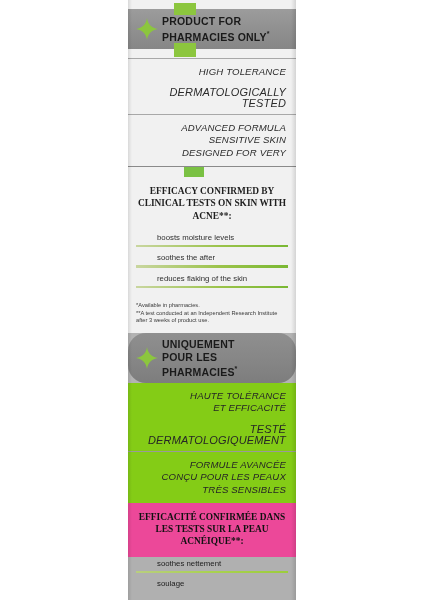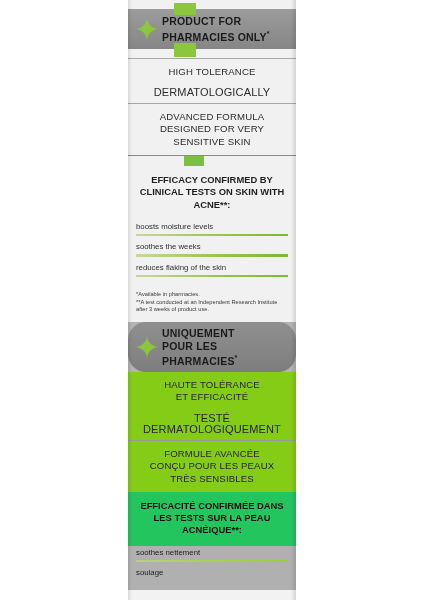--- a/index.html
+++ b/index.html
@@ -79,23 +79,24 @@
     left: 46px;
     width: 22px;
     height: 12px;
     background: #8cc63e;
   }
   .tab-marker.top { top: -6px; }
   .tab-marker.bottom { bottom: -8px; height: 14px; }
 
   
   .block {
-    text-align: center;
+    text-align: right;
     color: #2b2b2b;
     box-sizing: border-box;
+    font-style: italic;
   }
   .sep {
     height: 1px;
     background: #a8a8a8;
     margin: 0;
   }
   .sep.dark { background: #8a8a8a; }
 
   .claim {
     font-size: 9.6px;
@@ -127,36 +128,38 @@
   }
 
   .efficacy-title {
     font-size: 9.4px;
     line-height: 12.2px;
     font-weight: bold;
     text-transform: uppercase;
     padding: 8px 8px 9px 8px;
     text-align: center;
     color: #1f1f1f;
+    font-family: Liberation Serif, serif;
   }
   .panel-fr .efficacy-title { color: #111; }
 
   
   .benefits {
     padding: 2px 8px 4px 8px;
   }
   .benefit {
     margin-bottom: 6px;
   }
   .benefit-label {
     font-size: 7.8px;
     line-height: 10px;
     color: #2f2f2f;
     padding-bottom: 2px;
     text-align: left;
+    margin-left: 21px;
   }
   .benefit-bar {
     height: 2.5px;
     background: linear-gradient(to right, #c9d6a0 0%, #9bc34a 55%, #7ab833 100%);
   }
   .panel-fr .benefit-label { color: #1c1c1c; }
   .panel-fr .benefit-bar {
     background: linear-gradient(to right, #b9cf7e 0%, #a9d24f 50%, #9ccd3c 100%);
   }
 
@@ -180,21 +183,21 @@
   }
   .panel-fr .claim { color: #262626; }
   .panel-fr .sep { background: #9a9a9a; }
 
   .fr-light { background: #84cc16; }
   .fr-grey  { background: #b0b0b0; }
 
   .efficacy-band {
     background: #9e9e9e;
   }
-  .panel-fr .efficacy-band { background: #22c55e; }
+  .panel-fr .efficacy-band { background: #ec4899; }
 
   .spacer { height: 9px; }
 </style>
 </head>
 <body>
 
 <div id="package">
 
   <div class="panel-en">
 
@@ -215,44 +218,45 @@
     </div>
 
     <div class="spacer"></div>
     <div class="sep"></div>
 
     <div class="block claim">
       <div>HIGH TOLERANCE</div>
     </div>
     <div class="block claim small tight">
       <div>DERMATOLOGICALLY</div>
+      <div>TESTED</div>
     </div>
 
     <div class="sep"></div>
 
     <div class="block claim">
       <div>ADVANCED FORMULA</div>
+      <div>SENSITIVE SKIN</div>
       <div>DESIGNED FOR VERY</div>
-      <div>SENSITIVE SKIN</div>
     </div>
 
     <div class="sep dark"></div>
     <div class="green-square-row">
       <div class="green-square"></div>
     </div>
 
     <div class="efficacy-title">EFFICACY CONFIRMED BY CLINICAL TESTS ON SKIN WITH ACNE**:</div>
 
     <div class="benefits">
       <div class="benefit">
         <div class="benefit-label">boosts moisture levels</div>
         <div class="benefit-bar"></div>
       </div>
       <div class="benefit">
-        <div class="benefit-label">soothes the weeks</div>
+        <div class="benefit-label">soothes the after</div>
         <div class="benefit-bar"></div>
       </div>
       <div class="benefit">
         <div class="benefit-label">reduces flaking of the skin</div>
         <div class="benefit-bar"></div>
       </div>
     </div>
 
     <div class="footnotes">
       <div class="footnote">*Available in pharmacies.</div>

